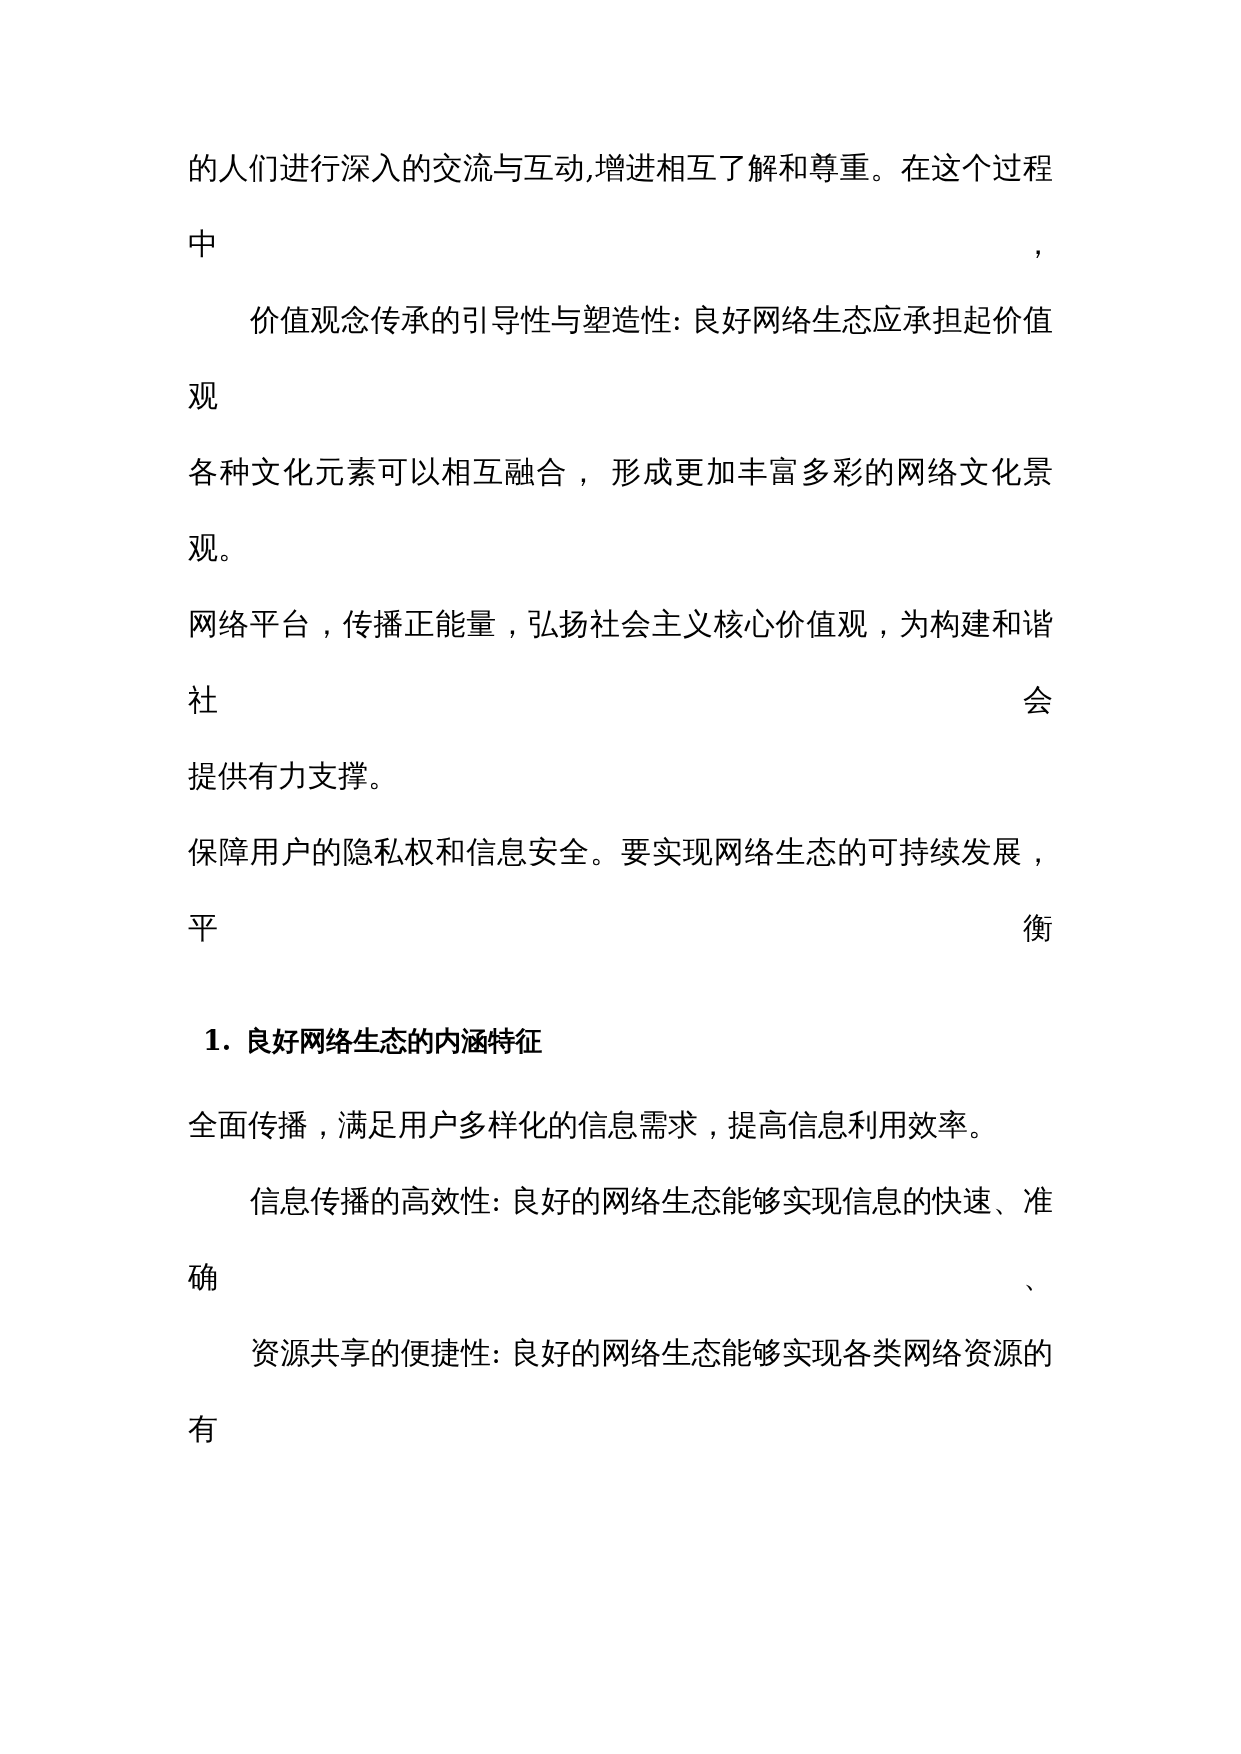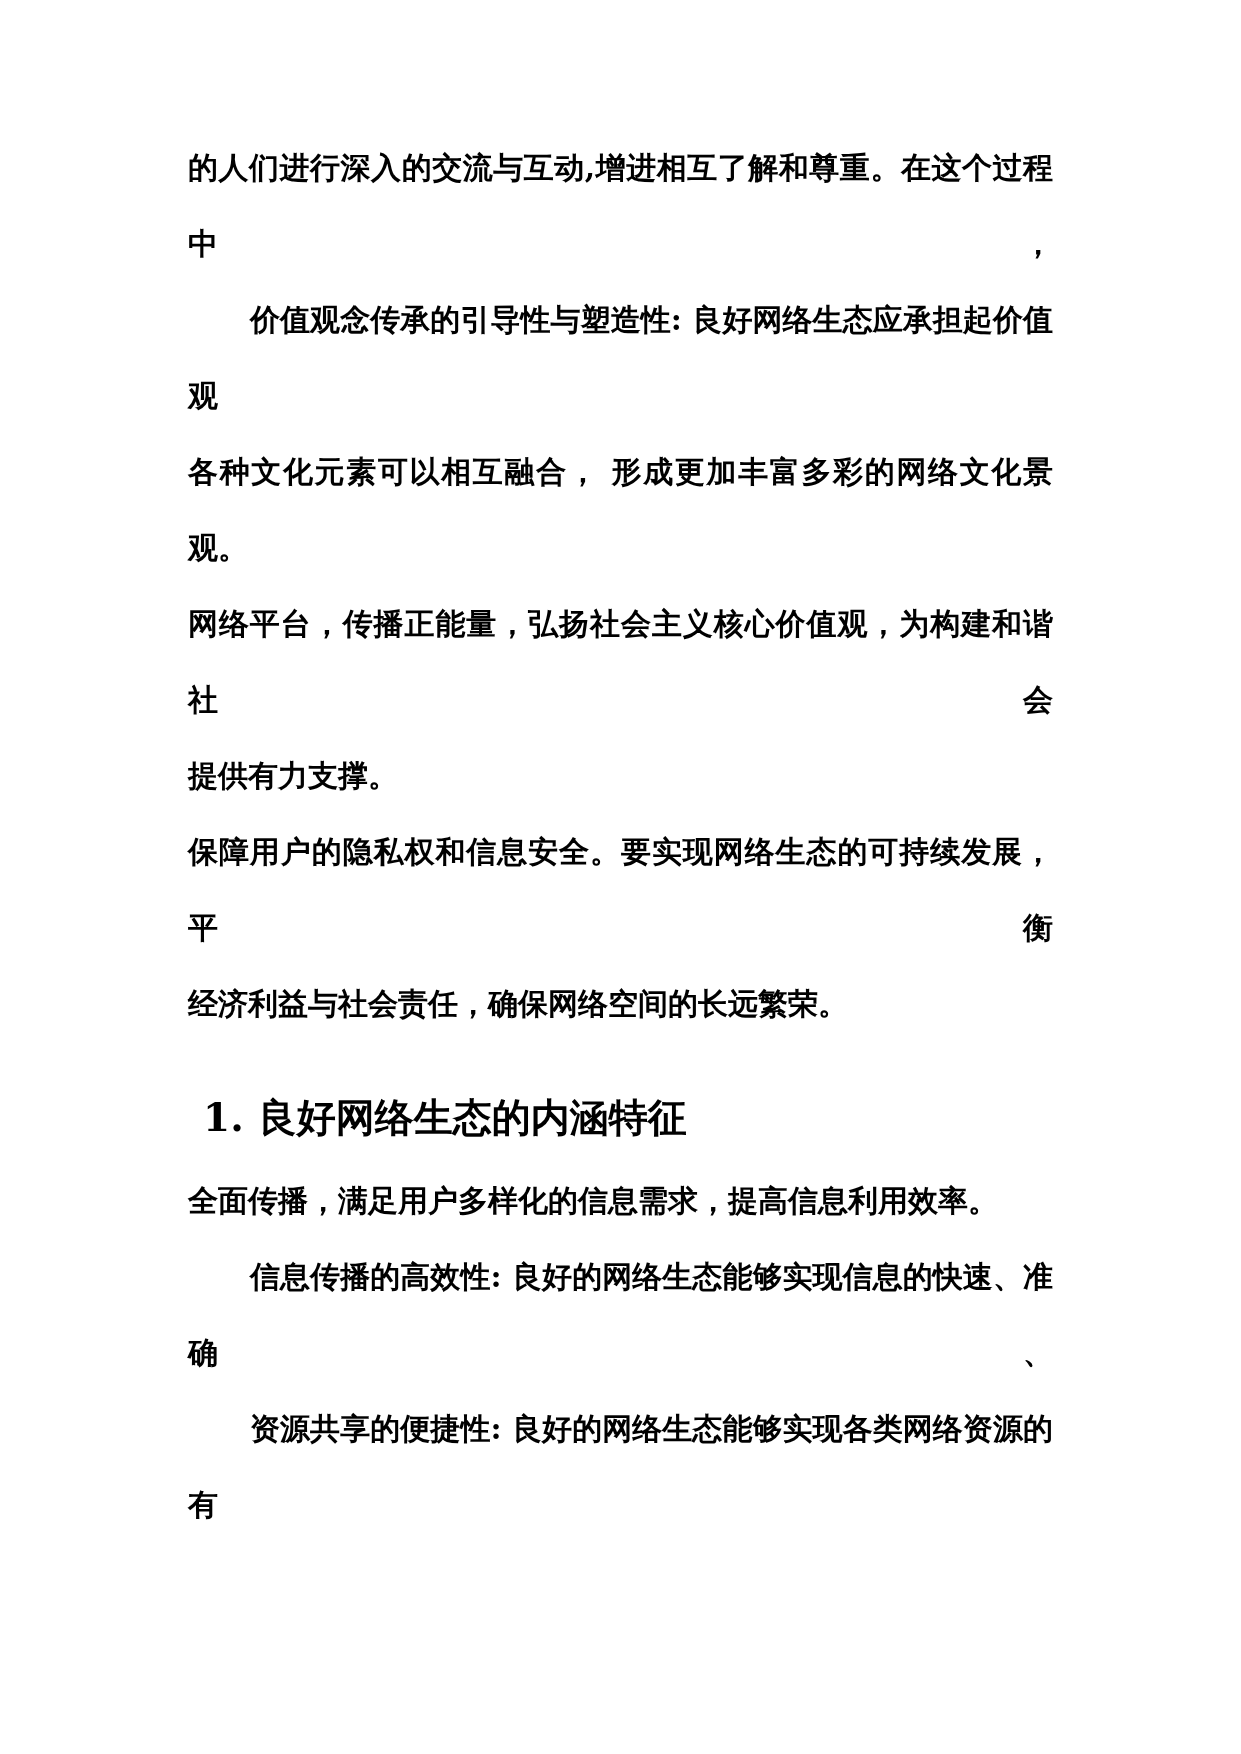--- a/index.html
+++ b/index.html
@@ -18,33 +18,32 @@
     box-sizing: border-box;
     padding: 130px 188px 0 188px;
   }
   .doc-line {
     font-size: 30px;
     line-height: 76px;
     color: #000000;
     text-align: justify;
     text-align-last: justify;
     white-space: normal;
-    font-weight: bold;
   }
   .doc-line.para-end {
     text-align-last: left;
   }
   .doc-line.indent {
     text-indent: 62px;
   }
   .section-heading {
     margin-top: 37px;
     margin-bottom: 8px;
     padding-left: 15px;
-    font-size: 39px;
+    font-size: 27px;
     line-height: 76px;
     font-weight: bold;
     color: #000000;
     text-align: left;
     text-align-last: left;
   }
   .section-heading .heading-number {
     display: inline-block;
     margin-right: 14px;
     font-weight: bold;
@@ -56,21 +55,20 @@
 <div class="page">
 
   <div class="doc-line">的人们进行深入的交流与互动,增进相互了解和尊重。在这个过程中，</div>
   <div class="doc-line indent">价值观念传承的引导性与塑造性: 良好网络生态应承担起价值观</div>
 
   <div class="doc-line para-end">各种文化元素可以相互融合， 形成更加丰富多彩的网络文化景观。</div>
   <div class="doc-line">网络平台，传播正能量，弘扬社会主义核心价值观，为构建和谐社会</div>
   <div class="doc-line para-end">提供有力支撑。</div>
 
   <div class="doc-line">保障用户的隐私权和信息安全。要实现网络生态的可持续发展，平衡</div>
-  <div class="doc-line para-end">经济利益与社会责任，确保网络空间的长远繁荣。</div>
 
   <div class="section-heading">
     <span class="heading-number">1.</span><span>良好网络生态的内涵特征</span>
   </div>
 
   <div class="doc-line para-end">全面传播，满足用户多样化的信息需求，提高信息利用效率。</div>
   <div class="doc-line indent">信息传播的高效性: 良好的网络生态能够实现信息的快速、准确、</div>
 
   <div class="doc-line indent">资源共享的便捷性: 良好的网络生态能够实现各类网络资源的有</div>
 

